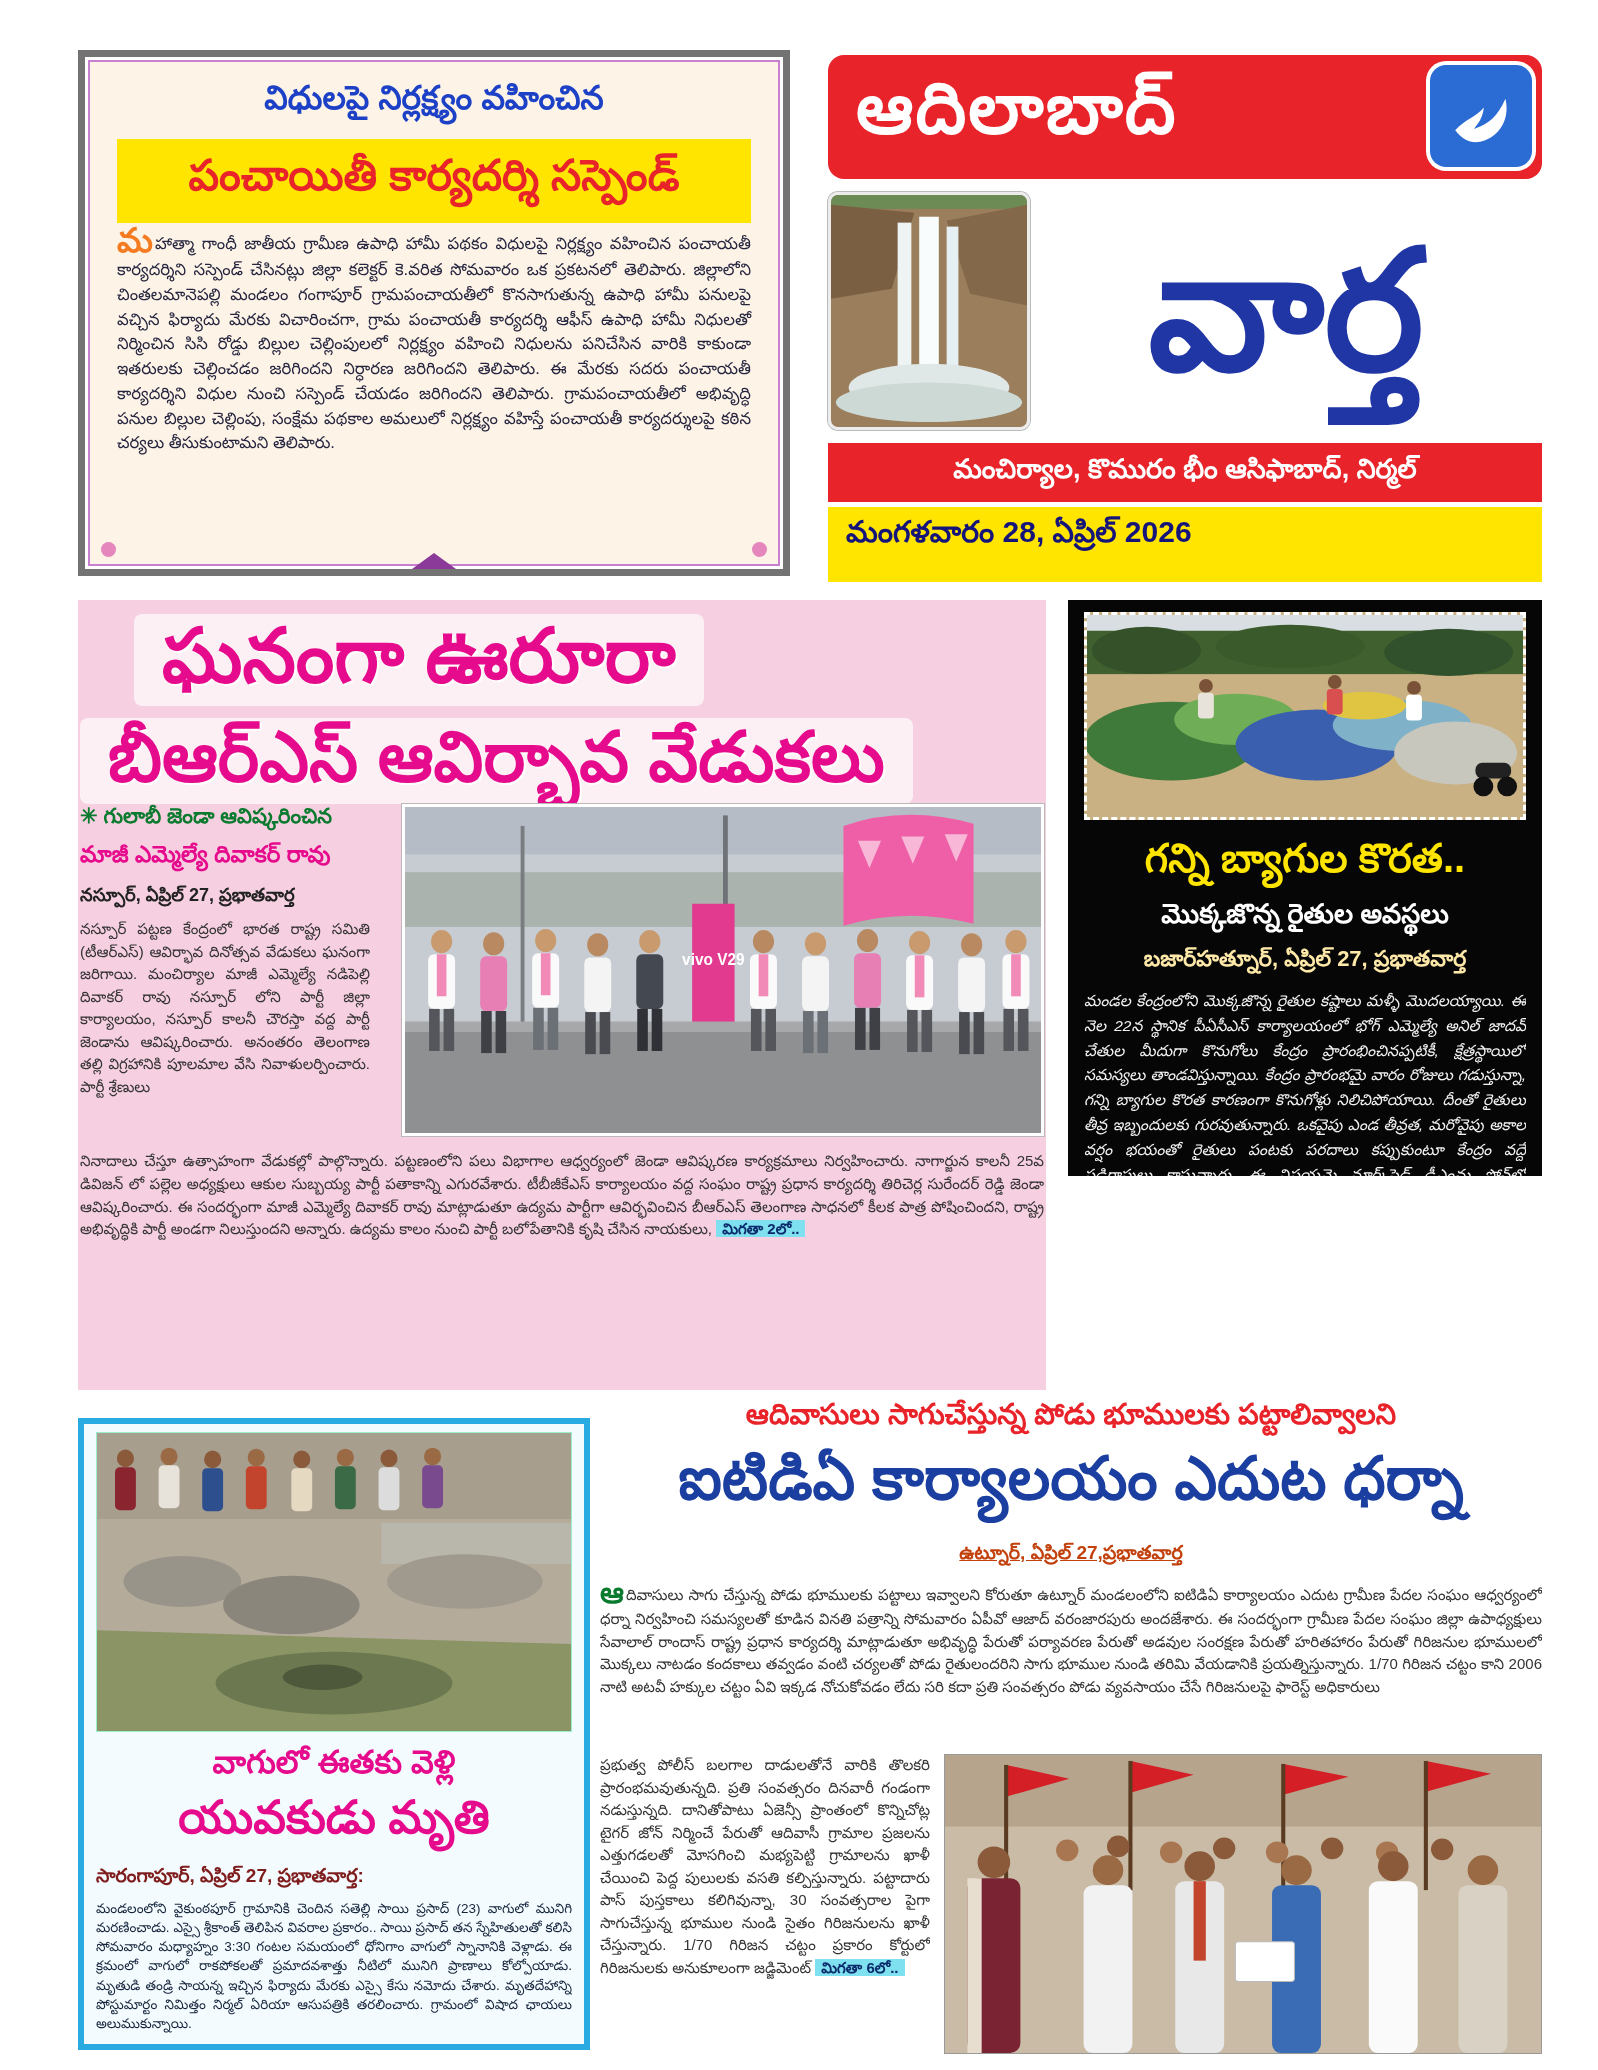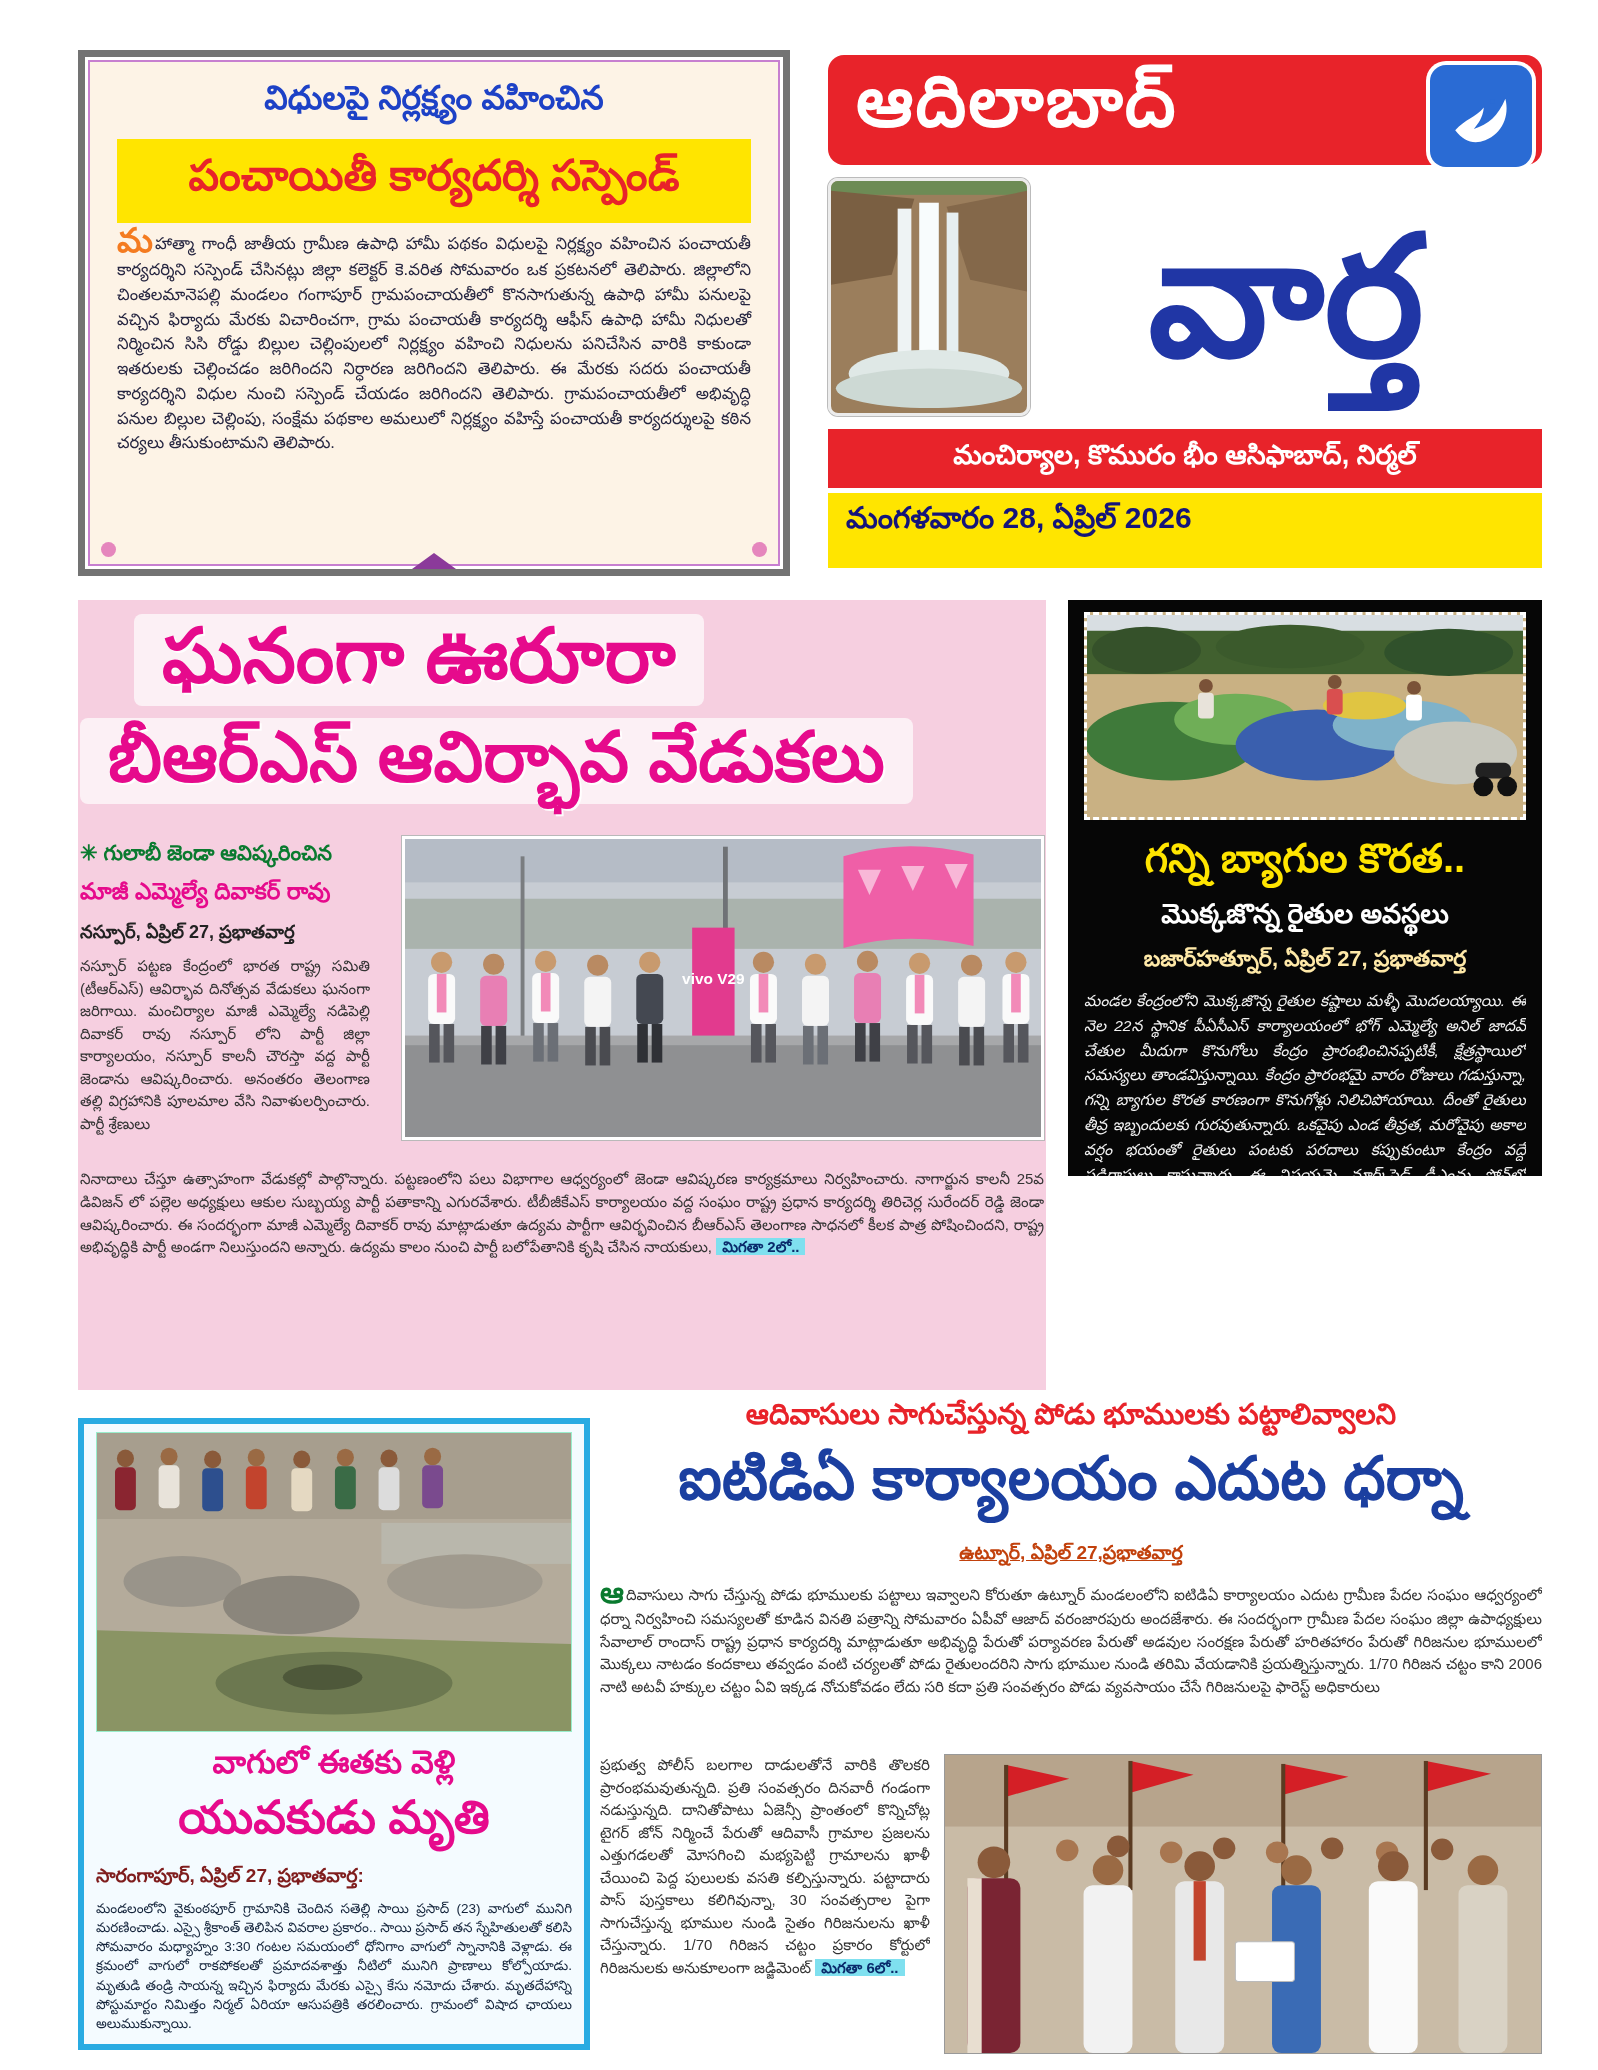--- a/index.html
+++ b/index.html
@@ -17,39 +17,39 @@
   .suspend-dateline { text-align:center; font-weight:bold; font-size:20px; color:#3a3a3a; margin:16px 0 10px; }
   .suspend-body { font-size:16.5px; line-height:1.5; text-align:justify; color:#252540; }
   .dropcap-orange { color:#f47b20; font-size:34px; font-weight:bold; line-height:1; vertical-align:-3px; padding-right:2px; }
   .ribbon-dot { position:absolute; width:15px; height:15px; border-radius:50%; background:#e586bd; bottom:12px; }
   .ribbon-dot.left { left:16px; } .ribbon-dot.right { right:16px; }
   .ribbon-notch { position:absolute; bottom:0; left:50%; transform:translateX(-50%);
     width:0; height:0; border-left:22px solid transparent; border-right:22px solid transparent; border-bottom:16px solid #8b3a9a; }
 
   
   .masthead { position:absolute; left:828px; top:55px; width:714px; }
-  .m-band { position:relative; height:110px; background:#e8232a; border-radius:16px; display:flex; align-items:center; padding-left:28px; }
+  .m-band { position:relative; height:124px; background:#e8232a; border-radius:16px; display:flex; align-items:center; padding-left:28px; }
   .m-title-top { color:#fff; font-size:72px; font-weight:bold; letter-spacing:2px; }
   .m-dove { position:absolute; right:10px; top:10px; width:102px; height:102px; background:#2a6bd4; border-radius:16px;
     display:flex; align-items:center; justify-content:center; box-shadow:0 0 0 4px #fff; }
   .m-mid { display:flex; align-items:center; margin-top:8px; height:248px; }
   .m-photo { width:202px; height:238px; border-radius:10px; overflow:hidden; border:3px solid #ececec; box-shadow:0 0 0 1px #bbb; flex:none; }
   .m-photo svg { width:100%; height:100%; display:block; }
   .m-title-main { flex:1; text-align:center; color:#2036a5; font-size:168px; font-weight:bold; line-height:1.05; }
   .m-regions { margin-top:8px; background:#e8232a; color:#fff; font-size:27px; font-weight:bold; text-align:center; padding:11px 0; }
   .m-date { margin-top:5px; background:#ffe500; color:#14147a; font-size:30px; font-weight:bold; padding:8px 0 26px 18px; }
 
   
   .brs { position:absolute; left:78px; top:600px; width:968px; height:790px; background:#f6cfe0; padding:14px 2px; overflow:hidden; }
   .brs-hwrap { line-height:1; }
   .brs-h { display:inline-block; background:rgba(255,255,255,.68); color:#e60a8c; font-weight:bold;
     padding:4px 28px 12px; border-radius:8px; text-shadow:2px 2px 0 rgba(255,255,255,.9); }
   .brs-h1 { font-size:76px; margin-left:54px; }
   .brs-h2 { font-size:70px; margin-top:12px; }
-  .brs-row { display:flex; gap:32px; margin-top:18px; height:332px;align-items:center; }
+  .brs-row { display:flex; gap:32px; height:332px; }
   .brs-col { width:290px; flex:none; overflow:hidden; }
   .brs-kicker { color:#0a7a2f; font-weight:bold; font-size:21px; }
   .flower::before { content:"✳ "; color:#0a7a2f; font-weight:bold; }
   .brs-kicker2 { color:#e60a8c; font-weight:bold; font-size:23px; margin-top:8px; }
   .brs-date { font-weight:bold; font-size:18px; color:#222; margin:12px 0 8px; }
   .brs-body { font-size:15px; line-height:1.5; text-align:justify; color:#333; }
   .brs-photo { flex:1; border:3px solid #fff; box-shadow:0 0 0 1px #b9b9b9; overflow:hidden; background:#c7ccd3; }
   .brs-photo svg { width:100%; height:100%; display:block; }
   .brs-bottom { margin-top:14px; font-size:15px; line-height:1.52; text-align:justify; color:#333; }
   .cont { background:#7fe0ef; font-weight:bold; color:#0a2a6b; padding:0 6px; white-space:nowrap; }

